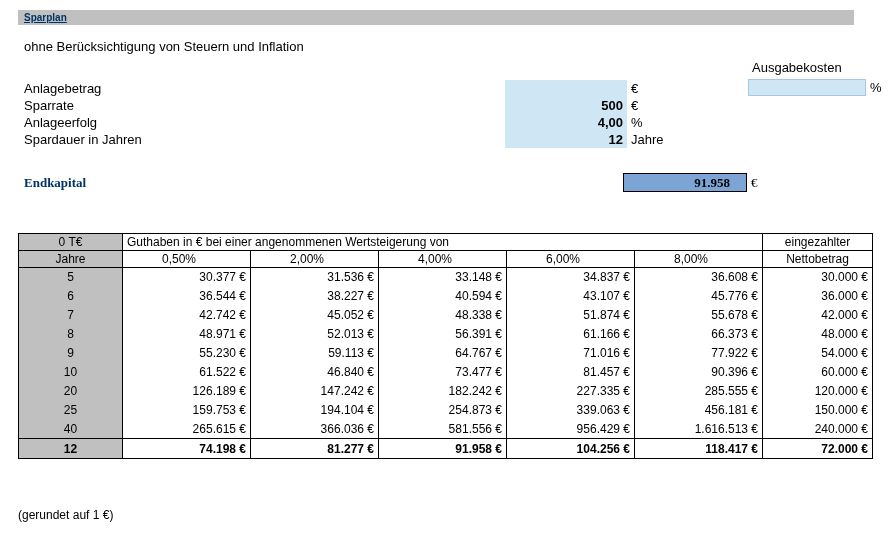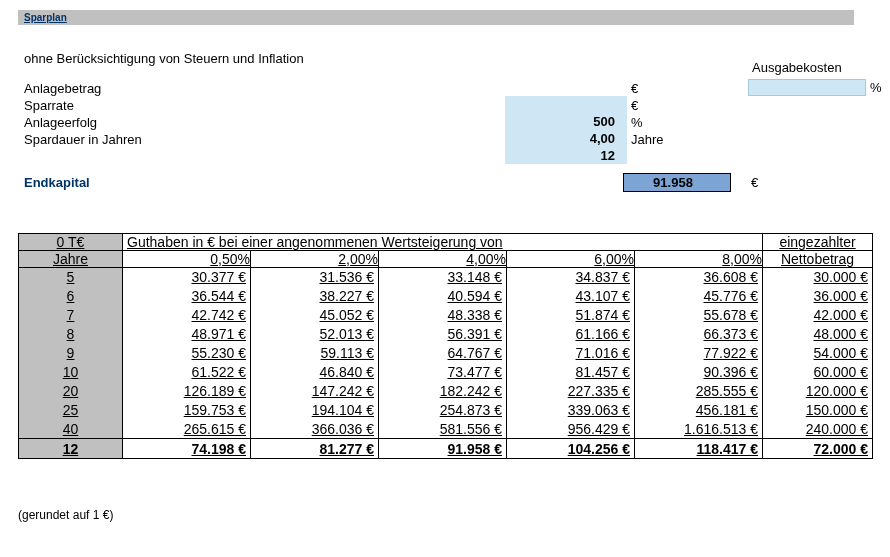--- a/index.html
+++ b/index.html
@@ -3,52 +3,52 @@
 <meta charset="utf-8">
 <style>
   * { margin:0; padding:0; box-sizing:border-box; }
   body { background:#fff; font-family:"Liberation Sans","DejaVu Sans",sans-serif; font-size:13px; color:#000; }
   .sheet { position:relative; width:890px; height:557px; background:#fff; overflow:hidden; }
 
   .title-bar { position:absolute; left:18px; top:10px; width:836px; height:15px; background:var(--gray-fill,#c0c0c0); }
   .title-bar .title { position:absolute; left:6px; top:0; line-height:15px; font-weight:bold; font-size:10px;
                       color:var(--title-navy,#003366); text-decoration:underline; }
 
-  .subtitle { position:absolute; left:24px; top:51px; }
+  .subtitle { position:absolute; left:24px; top:39px; }
 
   .ausgabe-label { position:absolute; left:752px; top:60px; }
   .ausgabe-cell  { position:absolute; left:748px; top:79px; width:118px; height:17px;
                    background:var(--input-blue,#cfe7f5); border:1px solid #a6c9e2;
                    text-align:right; padding-right:4px; font-weight:bold; line-height:15px; }
   .ausgabe-unit  { position:absolute; left:870px; top:80px; }
 
   .input-row { position:absolute; left:0; width:752px; height:17px; }
   .input-row .lbl  { position:absolute; left:24px; top:1px; }
-  .input-row .cell { position:absolute; left:505px; top:16px; width:122px; height:17px;
-                     background:var(--input-blue,#cfe7f5); text-align:right; padding-right:12px;
+  .input-row .cell { position:absolute; left:505px; top:0; width:122px; height:17px;
+                     background:var(--input-blue,#cfe7f5); text-align:right; padding-right:4px;
                      font-weight:bold; line-height:17px; }
   .input-row .unit { position:absolute; left:631px; top:1px; }
 
-  .result-row { position:absolute; left:0; top:172px; width:890px; height:22px; }
+  .result-row { position:absolute; left:0; top:172px; width:890px; height:22px;font-family:Liberation Serif, serif; }
   .result-row .lbl  { position:absolute; left:24px; top:3px; font-weight:bold; color:var(--title-navy,#003366); }
-  .result-row .cell { position:absolute; left:623px; top:1px; width:108px; height:19px;
+  .result-row .cell { position:absolute; left:623px; top:1px; width:124px; height:19px;
                       background:var(--result-blue,#7ca5d6); border:1px solid #000;
-                      text-align:center; padding-right:8px; font-weight:bold; line-height:17px; }
+                      text-align:right; padding-right:16px; font-weight:bold; line-height:17px; }
   .result-row .unit { position:absolute; left:751px; top:3px; }
 
   table.grid { position:absolute; left:18px; top:233px; width:854px; border-collapse:collapse;
-               table-layout:fixed; font-size:14px; border:1px solid #000;text-decoration:underline; }
+               table-layout:fixed; font-size:12px; border:1px solid #000; }
   table.grid th, table.grid td { border-left:1px solid #000; border-right:1px solid #000;
                font-weight:normal; overflow:hidden; white-space:nowrap; }
   thead tr th { height:17px; border-bottom:1px solid #000; }
   .corner  { background:var(--gray-fill,#c0c0c0); text-align:center; font-weight:bold; }
   .span-h  { text-align:left; padding-left:4px;margin-left:24px; }
   .last-h  { }
   .jahre-h { background:var(--gray-fill,#c0c0c0); text-align:center; font-weight:bold; }
-  .rate-h  { text-align:right; font-weight:bold; }
+  .rate-h  { text-align:left; font-weight:bold;padding-left:39px; }
   td.c-jahre { background:var(--gray-fill,#c0c0c0); text-align:center; height:19px; }
   td.c-val   { text-align:right; padding-right:4px; height:19px; }
   tr.total td { font-weight:bold; border-top:1px solid #000; height:20px; }
 
   .footnote { position:absolute; left:18px; top:508px; font-size:12px; }
 </style>
 </head>
 <body>
 
 <div class="sheet">

